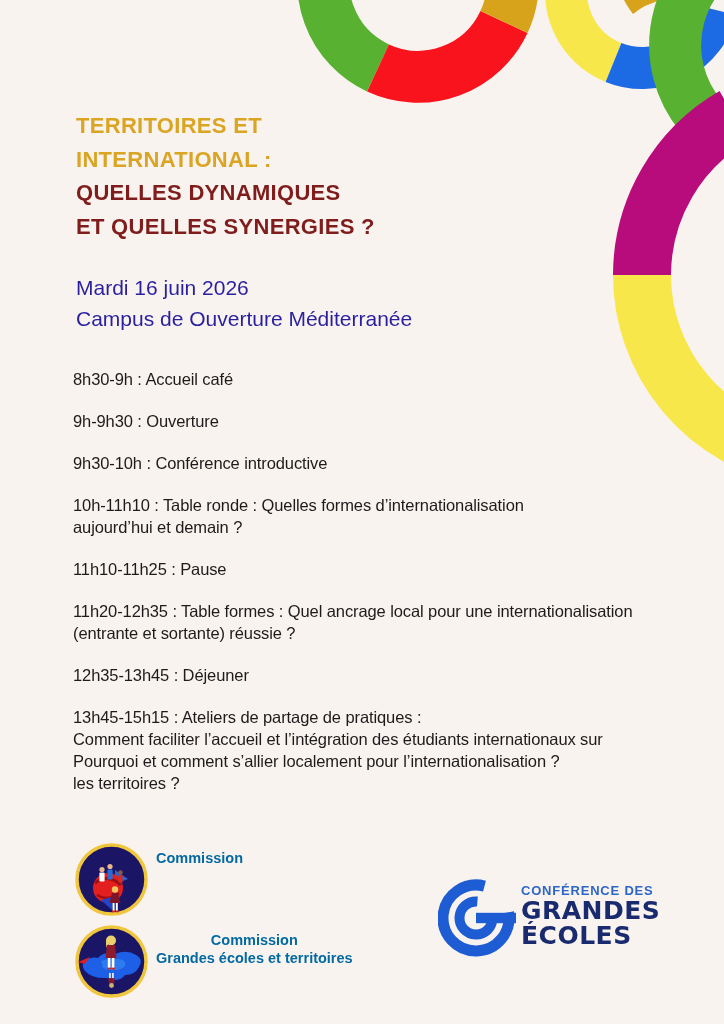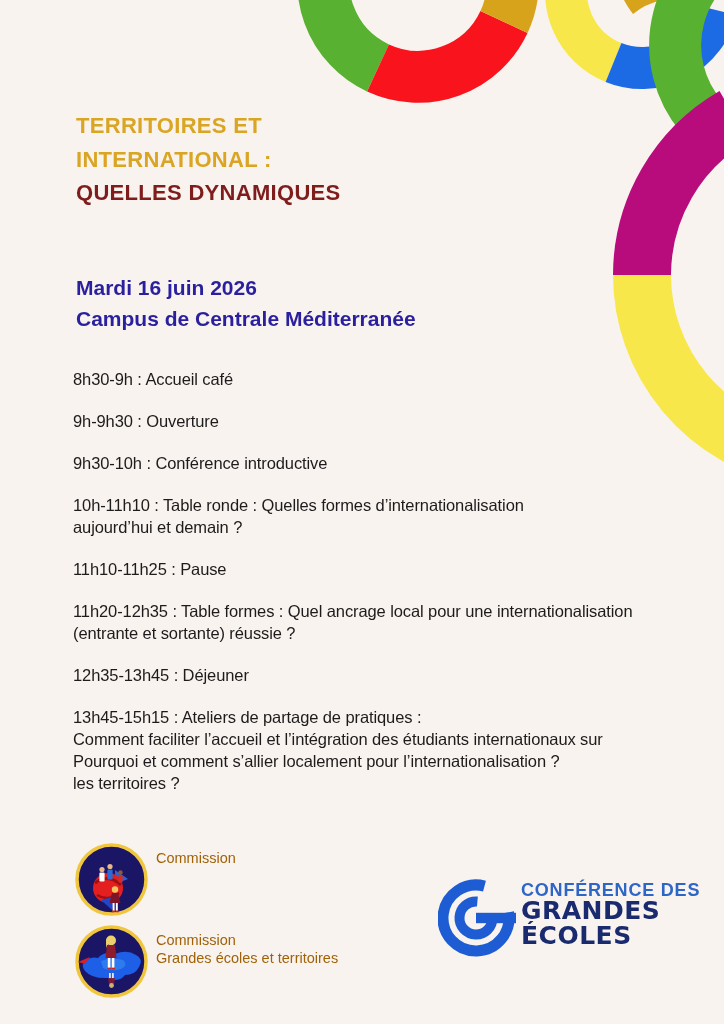--- a/index.html
+++ b/index.html
@@ -17,51 +17,52 @@
     font-weight:bold;
     font-size:22px;
     line-height:33.5px;
     letter-spacing:0.3px;
     white-space:nowrap;
   }
   .title-gold{color:#D9A522;}
   .title-magenta{color:#7f1d1d;}
   .event-block{position:absolute;left:76px;top:272px;}
   .event-line{
-    font-weight:bold;
+    font-weight:normal;
     font-size:21px;
     line-height:31px;
     color:#2A1F9E;
     white-space:nowrap;
   }
   .schedule{position:absolute;left:73px;top:368px;width:600px;}
   .sched-item{margin-bottom:20px;}
   .sched-line{
     font-size:16.5px;
     line-height:22px;
     color:#1D1B1B;
     letter-spacing:-0.1px;
     white-space:nowrap;
   }
   .commissions{position:absolute;left:75px;top:843px;}
   .commission-row{display:flex;align-items:flex-start;margin-bottom:9px;height:73px;}
   .badge{width:73px;height:73px;flex:0 0 auto;}
   .commission-text{margin-left:8px;padding-top:6px;}
   .commission-line{
-    font-weight:normal;
+    font-weight:bold;
     font-size:14.5px;
     line-height:18px;
-    color:#a16207;
-    white-space:nowrap;
+    color:#0369a1;
+    white-space:nowrap;
+    text-align:center;
   }
   .cge-logo{position:absolute;left:438px;top:878px;display:flex;}
   .cge-monogram{width:80px;height:80px;flex:0 0 auto;}
   .cge-text{margin-left:3px;padding-top:5px;}
   .cge-line1{
-    font-weight:bold;font-size:18px;letter-spacing:0.8px;
+    font-weight:bold;font-size:13px;letter-spacing:0.8px;
     color:#2E66C8;line-height:15px;white-space:nowrap;
   }
   .cge-line2,.cge-line3{
     font-family:"DejaVu Sans", sans-serif;
     font-weight:bold;font-size:25px;letter-spacing:0.5px;
     color:#192B6E;line-height:25px;white-space:nowrap;
   }
 </style>
 </head>
 <body>
@@ -84,25 +85,26 @@
 
       <path d="M 734 116 A 184 184 0 0 0 642 275" stroke="#B80C7C" stroke-width="58"></path>
       <path d="M 642 275 A 184 184 0 0 0 794 456" stroke="#F8E74A" stroke-width="58"></path>
     </g>
   </svg>
 
   <div class="title-block">
     <div class="title-line title-gold">TERRITOIRES ET</div>
     <div class="title-line title-gold">INTERNATIONAL :</div>
     <div class="title-line title-magenta">QUELLES DYNAMIQUES</div>
+    <div class="title-line title-magenta">ET QUELLES SYNERGIES ?</div>
   </div>
 
   <div class="event-block">
     <div class="event-line">Mardi 16 juin 2026</div>
-    <div class="event-line">Campus de Centrale Méditerranée</div>
+    <div class="event-line">Campus de Ouverture Méditerranée</div>
   </div>
 
   <div class="schedule">
     <div class="sched-item">
       <div class="sched-line">8h30-9h : Accueil café</div>
     </div>
     <div class="sched-item">
       <div class="sched-line">9h-9h30 : Ouverture</div>
     </div>
     <div class="sched-item">

